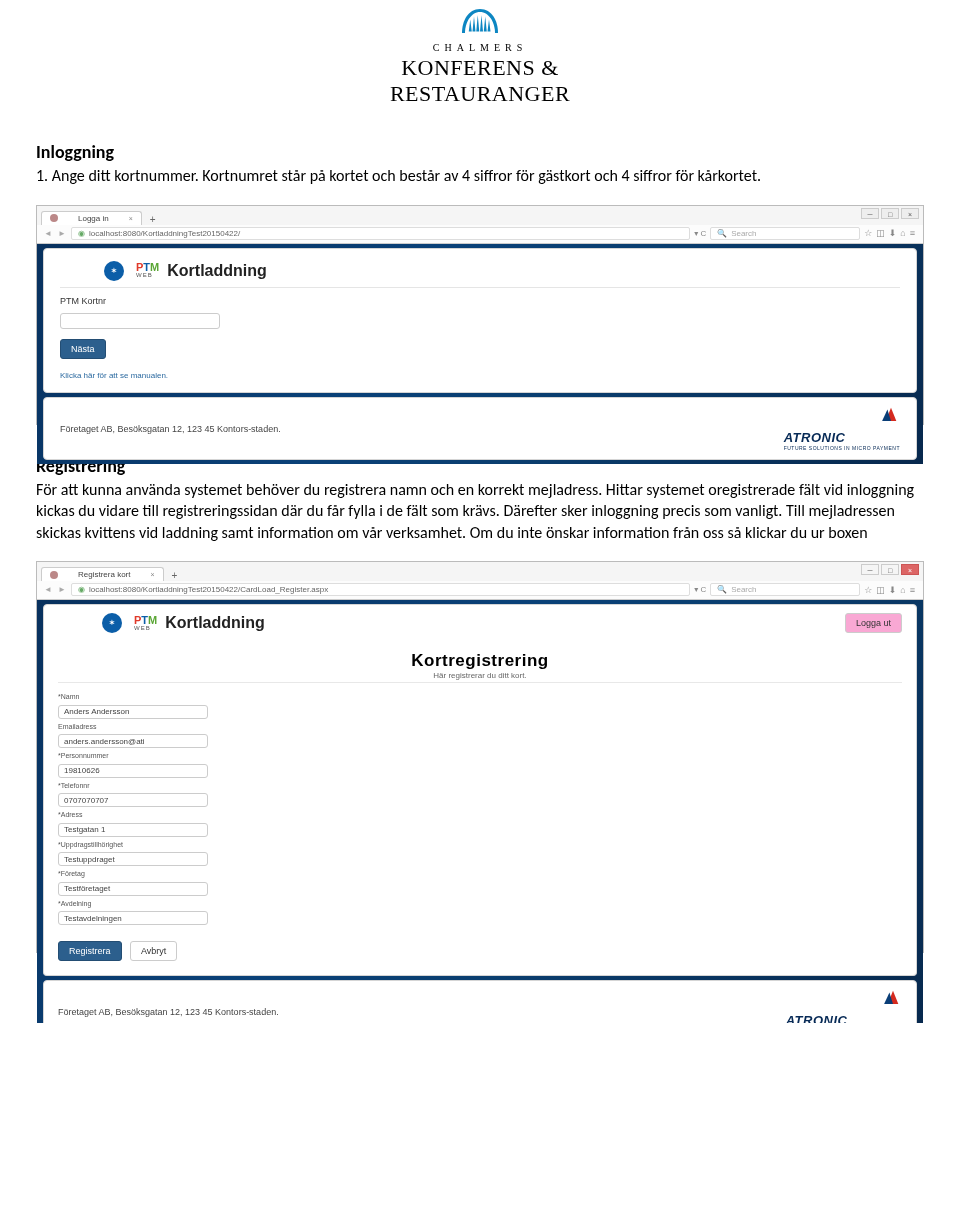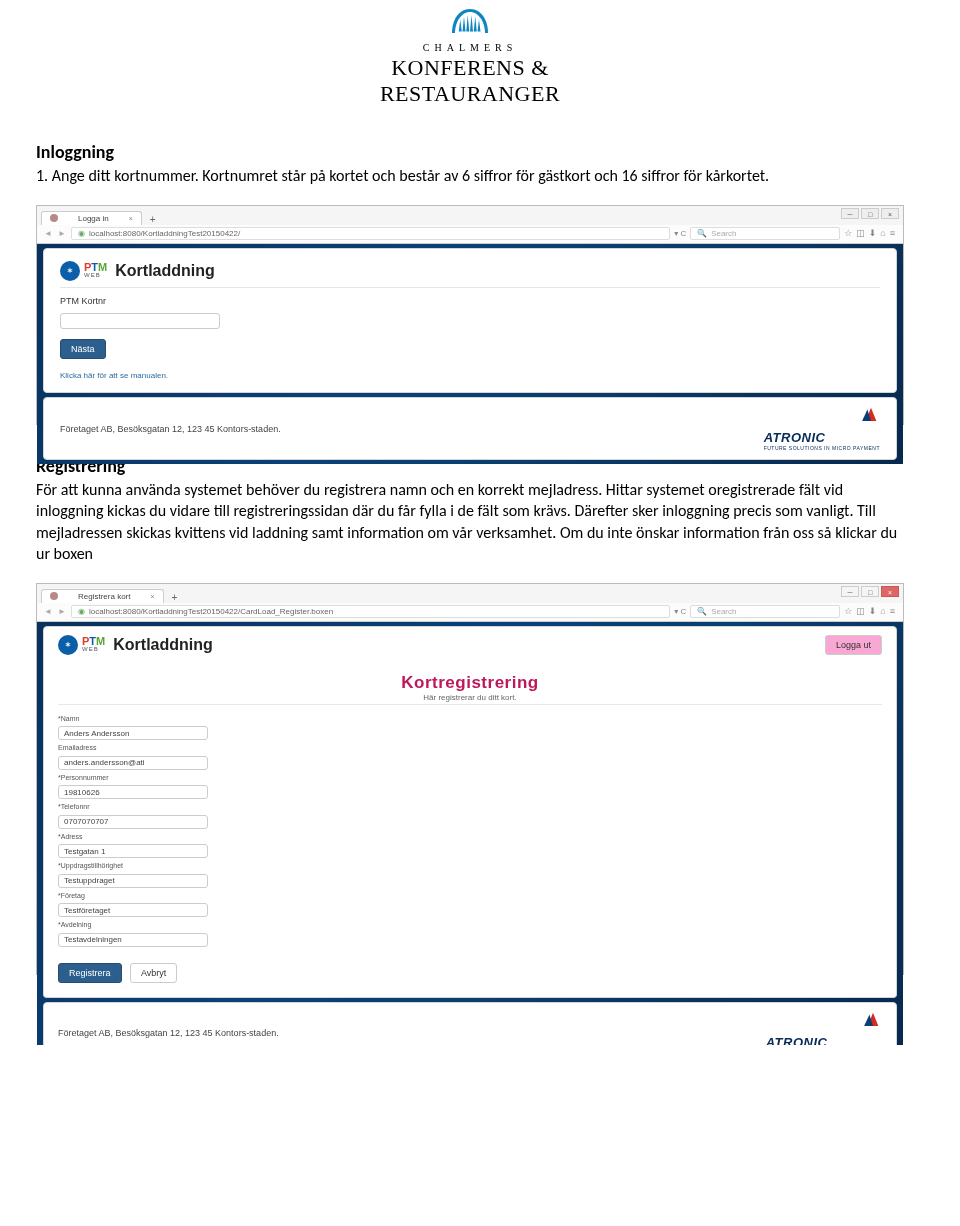--- a/index.html
+++ b/index.html
@@ -1,17 +1,17 @@
 <!DOCTYPE html>
 <html><head>
 <meta charset="utf-8">
 <style>
   * { box-sizing: border-box; margin: 0; padding: 0; }
   body { font-family: Calibri, Arial, sans-serif; background: #fff; color: #000; width: 960px; }
-  .page { padding: 0 56px 40px 36px; }
+  .page { padding: 0 36px 40px 36px; }
 
   
   .logo-block { text-align: center; padding: 6px 0 34px 0; }
   .crown { display: inline-block; }
   .crown svg { width: 46px; height: 30px; }
   .logo-line1 { font-family: Georgia, 'Times New Roman', serif; font-size: 10px; letter-spacing: 5px; color: #000; margin-top: 2px; }
   .logo-line2 { font-family: Georgia, 'Times New Roman', serif; font-size: 22px; letter-spacing: 0.5px; color: #000; margin-top: 2px; }
   .logo-line3 { font-family: Georgia, 'Times New Roman', serif; font-size: 22px; letter-spacing: 0.5px; color: #000; }
 
   
@@ -33,21 +33,21 @@
   .search-box { width: 150px; background: #fff; border: 1px solid #ddd; border-radius: 2px; padding: 1px 6px; font-size: 8px; color: #aaa; display: flex; align-items: center; gap: 4px; }
   .toolbar-icons { display: flex; gap: 4px; font-size: 9px; color: #888; padding-right: 2px; }
   .win-btns { position: absolute; top: 2px; right: 4px; display: flex; gap: 2px; }
   .wb { width: 18px; height: 11px; font-size: 7px; line-height: 11px; text-align: center; border: 1px solid #ccc; background: #f5f5f5; color: #555; }
   .wb.red { background: #d66; color: #fff; border-color: #c55; }
 
   
   .shot1-body { background: linear-gradient(125deg, #08315e 0%, #0a4178 40%, #0a3e6f 60%, #07284d 100%); padding: 2px 0 4px 0; }
   .panel1 { background: #fff; margin: 2px 6px; border-radius: 4px; padding: 12px 16px; border: 1px solid #d5d5d5; }
   .panel1-header { display: flex; align-items: center; gap: 8px; border-bottom: 1px solid #e5e5e5; padding-bottom: 6px; margin-bottom: 8px; }
-  .ptm-logo { display: flex; align-items: center; gap: 4px; }
+  .ptm-logo { display: flex; align-items: center; gap: 12px; margin-left: 44px; }
   .ptm-badge { width: 20px; height: 20px; border-radius: 50%; background: #0b5ea8; display: flex; align-items: center; justify-content: center; color: #fff; font-size: 7px; font-weight: bold; }
   .ptm-text { line-height: 0.9; font-size: 9px; }
   .ptm-text .p { color: #e03a2a; font-weight: bold; font-size: 11px; }
   .ptm-text .t { color: #0b5ea8; font-weight: bold; font-size: 11px; }
   .ptm-text .m { color: #5aa635; font-weight: bold; font-size: 11px; }
   .ptm-text .web { font-size: 6px; color: #555; letter-spacing: 1px; display: block; }
   .panel1-title { font-size: 16px; font-weight: bold; color: #222; }
   .form-label { font-size: 9px; color: #333; margin-bottom: 4px; }
   .txt-input { width: 160px; height: 16px; border: 1px solid #ccc; border-radius: 3px; background: #fff; padding: 1px 4px; font-size: 8px; color: #333; }
   .btn-primary { display: inline-block; background: #2c5f8d; color: #fff; border-radius: 3px; padding: 4px 10px; font-size: 9px; margin-top: 10px; border: 1px solid #234d73; }
@@ -60,21 +60,21 @@
   .atronic-tag { font-size: 5px; color: #072a56; letter-spacing: 0.5px; }
   .atronic-logo .stack { display: flex; flex-direction: column; }
 
   
   .shot2-body { background: linear-gradient(125deg, #08315e 0%, #0a4178 40%, #0a3e6f 60%, #07284d 100%); padding: 2px 0 4px 0; }
   .panel2-header { background: #fff; margin: 2px 6px 0 6px; border: 1px solid #d5d5d5; border-radius: 4px 4px 0 0; padding: 8px 14px; display: flex; align-items: center; justify-content: space-between; }
   .panel2-title { font-size: 16px; font-weight: bold; color: #222; }
   .btn-logout { background: #f9a8d4; border: 1px solid #ccc; border-radius: 3px; padding: 4px 10px; font-size: 9px; color: #333; }
   .panel2-sub { background: #fff; margin: -1px 6px 0 6px; border: 1px solid #d5d5d5; border-top: none; border-radius: 0 0 4px 4px; padding-bottom: 14px; }
   .reg-title-wrap { text-align: center; padding: 10px 0 2px 0; border-bottom: 1px solid #e8e8e8; margin: 0 14px 10px 14px; }
-  .reg-title { font-size: 17px; font-weight: bold; color: #be185d; letter-spacing: 0.5px; }
+  .reg-title { font-size: 17px; font-weight: bold; color: #000000; letter-spacing: 0.5px; }
   .reg-sub { font-size: 8px; color: #666; }
   .form2 { padding: 0 14px; }
   .field { margin-bottom: 4px; }
   .field-label { font-size: 7px; color: #555; }
   .field-input { width: 150px; border: 1px solid #ccc; border-radius: 3px; padding: 2px 5px; font-size: 8px; color: #444; background: #fff; height: 14px; }
   .btn-row { margin-top: 6px; }
   .btn-secondary { background: #fff; border: 1px solid #ccc; border-radius: 3px; padding: 4px 10px; font-size: 9px; color: #333; margin-left: 4px; }
   .panel2-footer { display: flex; justify-content: space-between; align-items: center; margin: 4px 6px 0 6px; background: #fff; border: 1px solid #d5d5d5; border-radius: 4px; padding: 8px 14px; }
 
   .wb.grp { background: #eee; }
@@ -98,21 +98,21 @@
           <path d="M40 34 L42 18 L44 34 Z"></path>
         </g>
       </svg>
     </div>
     <div class="logo-line1">CHALMERS</div>
     <div class="logo-line2">KONFERENS &amp;</div>
     <div class="logo-line3">RESTAURANGER</div>
   </div>
 
   <h2 class="section-title">Inloggning</h2>
-  <p class="body-text">1. Ange ditt kortnummer. Kortnumret står på kortet och består av 6 siffror för gästkort och 16 siffror för kårkortet.</p>
+  <p class="body-text">1. Ange ditt kortnummer. Kortnumret står på kortet och består av 4 siffror för gästkort och 4 siffror för kårkortet.</p>
 
   <div class="shot" style="height:220px;">
     <div class="win-btns">
       <div class="wb grp">─</div>
       <div class="wb grp">□</div>
       <div class="wb grp">×</div>
     </div>
     <div class="browser-chrome">
       <div class="browser-tabstrip">
         <div class="browser-tab">
@@ -195,21 +195,21 @@
           <span>Registrera kort</span>
           <span class="tab-close">×</span>
         </div>
         <span class="tab-plus">+</span>
       </div>
       <div class="browser-url">
         <span class="url-arrow">◄</span>
         <span class="url-arrow">►</span>
         <div class="url-box">
           <span class="url-globe">◉</span>
-          <span>localhost:8080/KortladdningTest20150422/CardLoad_Register.boxen</span>
+          <span>localhost:8080/KortladdningTest20150422/CardLoad_Register.aspx</span>
         </div>
         <span style="color:#888;">▾ C</span>
         <div class="search-box">
           <span>🔍</span>
           <span>Search</span>
         </div>
         <div class="toolbar-icons">
           <span>☆</span>
           <span>◫</span>
           <span>⬇</span>

